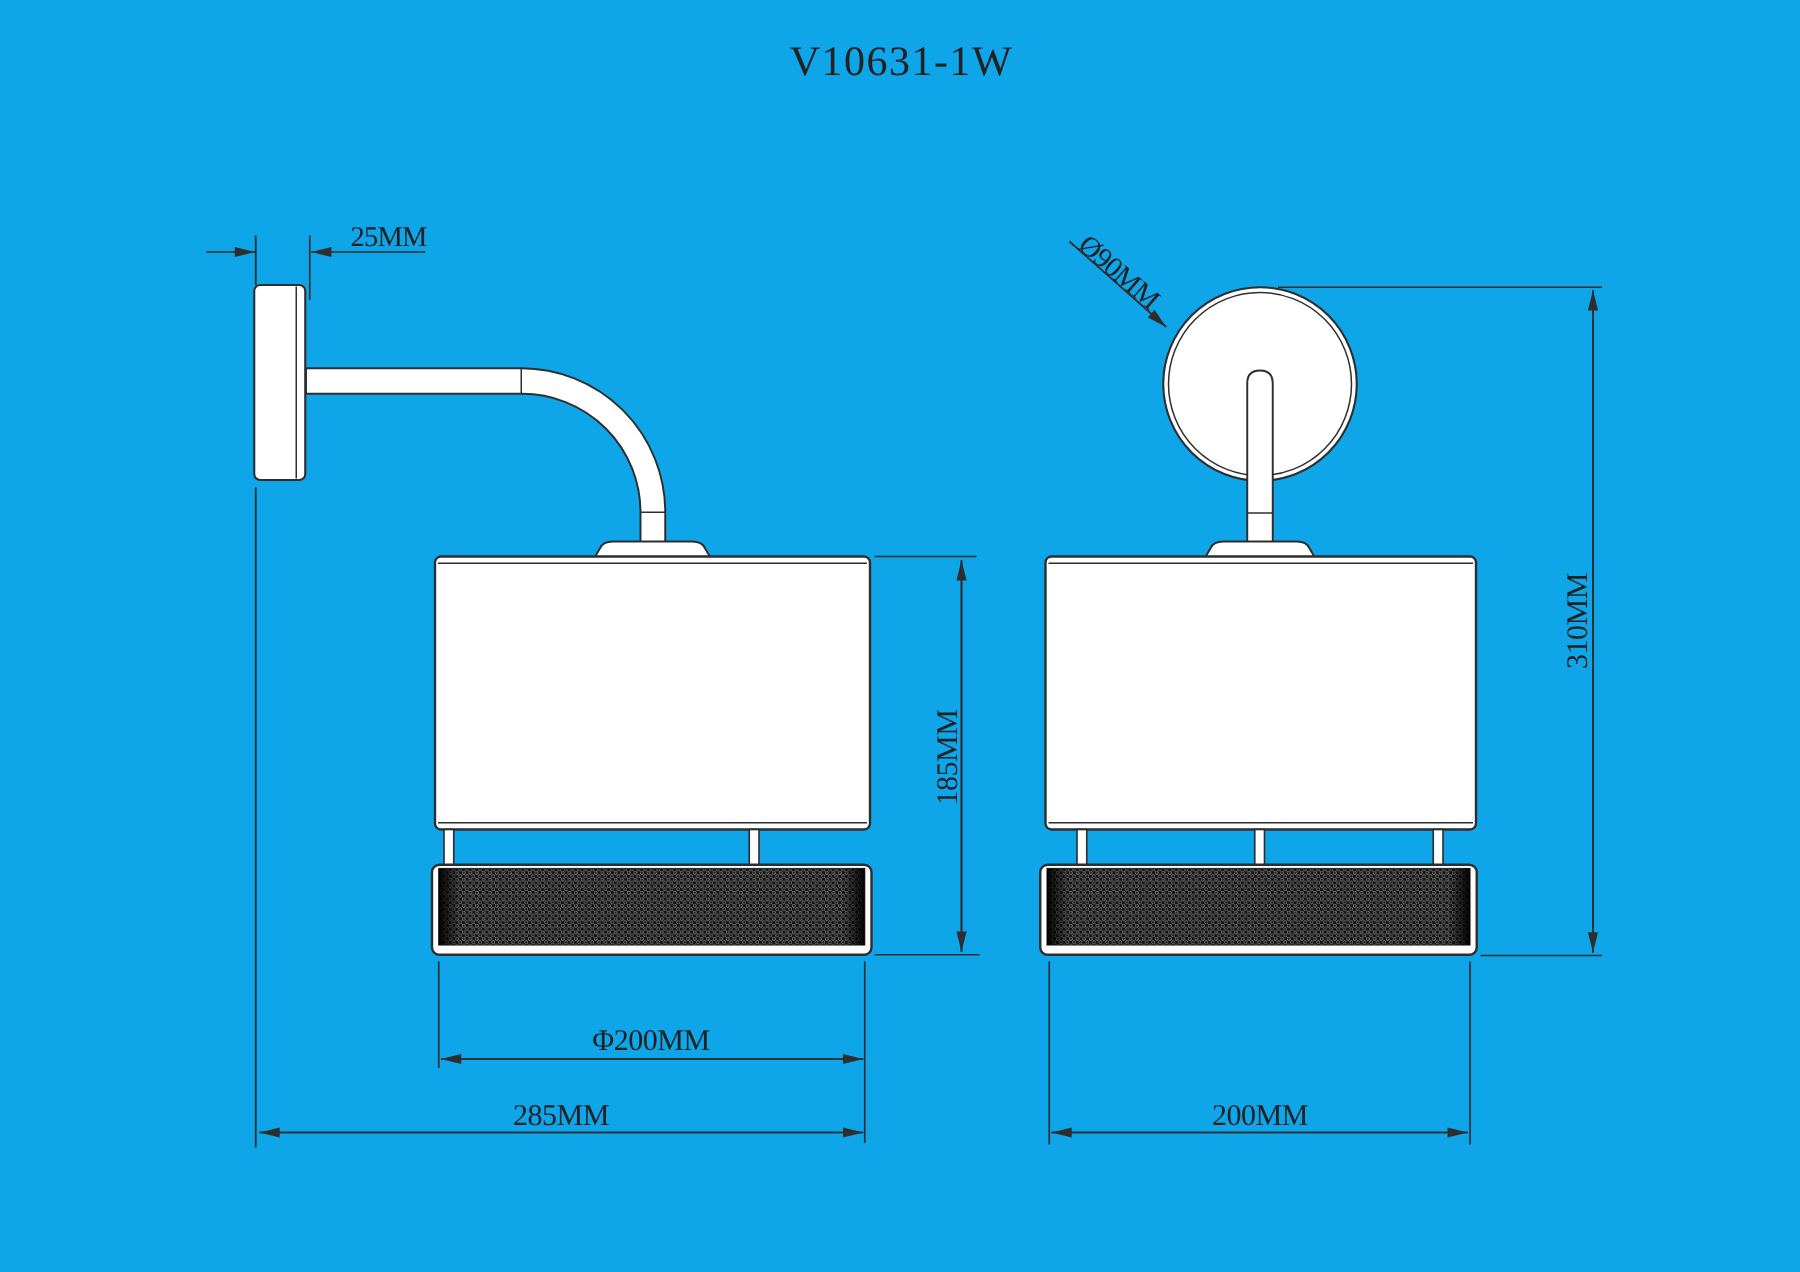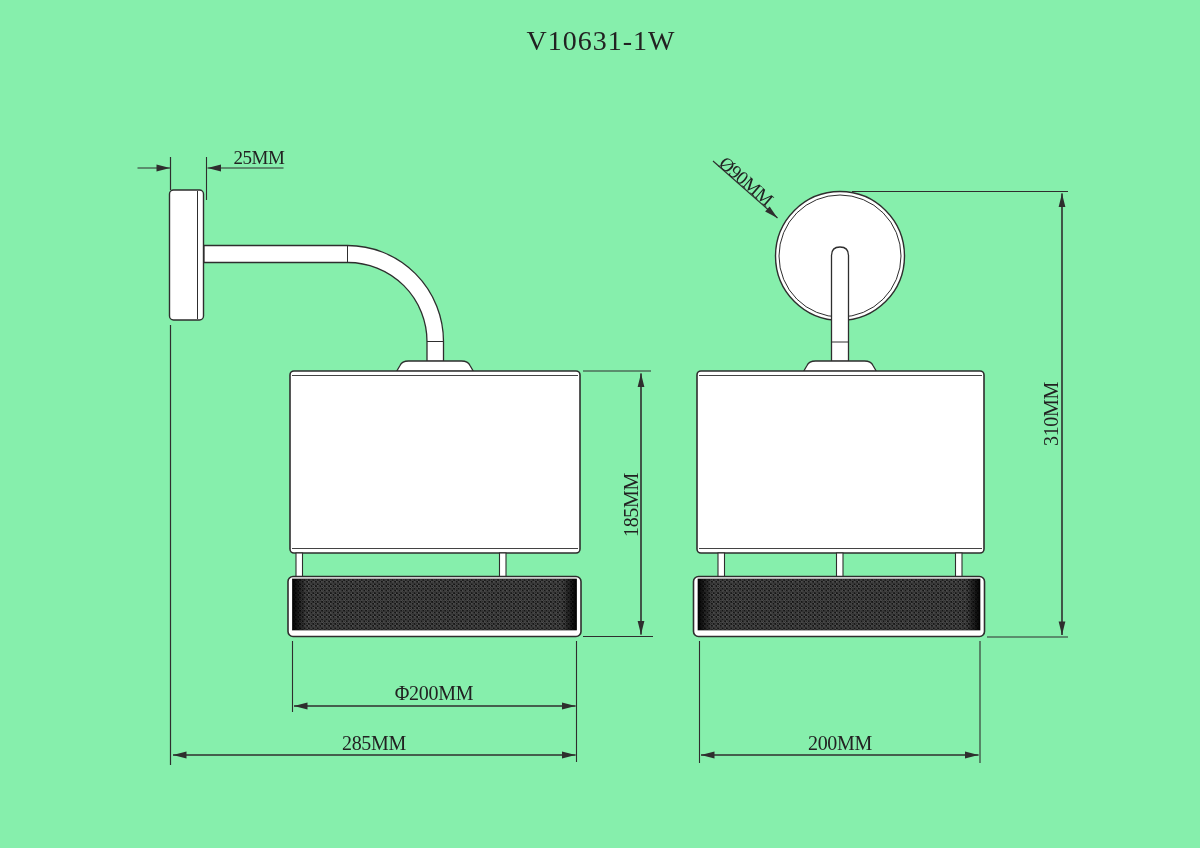--- a/index.html
+++ b/index.html
@@ -1,19 +1,19 @@
 <!DOCTYPE html>
 <html><head>
 <meta charset="utf-8">
 <style>
   html,body{margin:0;padding:0;background:#ffffff;}
   .sheet{
     position:relative;
     width:1200px;height:848px;
-    background:#86efac;
+    background:#0ea5e9;
     overflow:hidden;
     font-family:"Liberation Serif","DejaVu Serif",serif;
   }
   svg{display:block;}
   text{
     font-family:"Liberation Serif","DejaVu Serif",serif;
     fill:#222222;
   }
   .title-text{font-size:28px;letter-spacing:1px;}
   .dim-text{font-size:20px;letter-spacing:-0.3px;}

